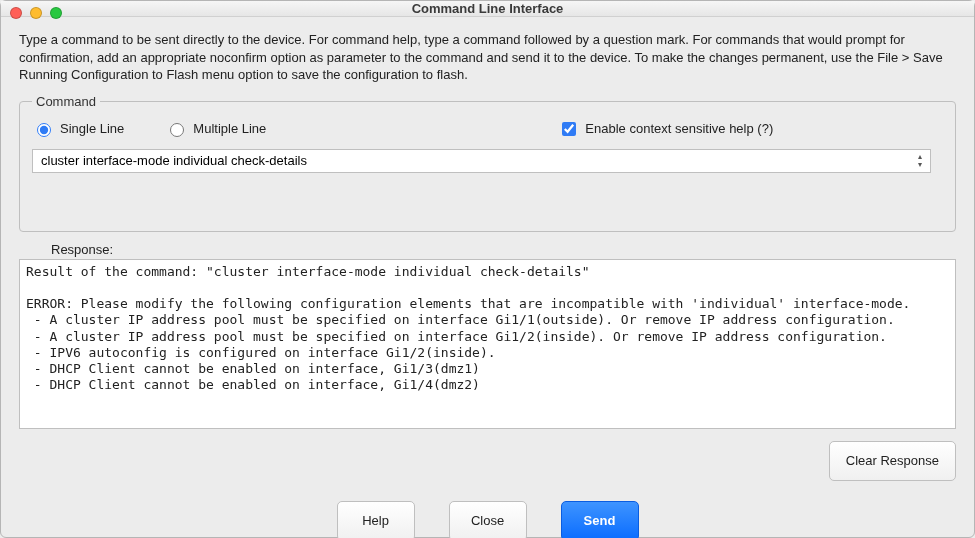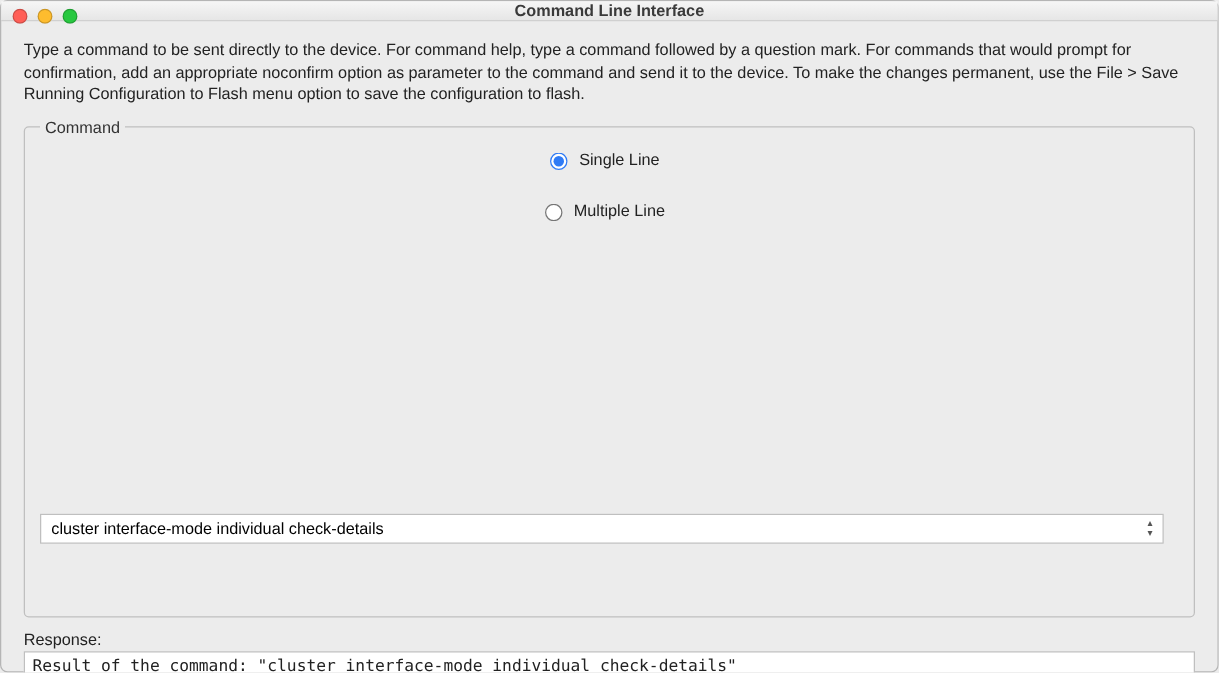--- a/index.html
+++ b/index.html
@@ -70,22 +70,22 @@
     position: relative;
   }
   fieldset.command legend {
     padding: 0 4px;
     font-size: 13px;
     color: #333;
   }
   .row {
     display: flex;
     align-items: center;
-    gap: 24px;
-    flex-direction: column;
+    gap: 41px;
+    margin-bottom: 10px;
   }
   .radio, .check {
     display: inline-flex;
     align-items: center;
     gap: 6px;
     font-size: 13px;
   }
   .radio input, .check input {
     width: 14px; height: 14px;
     accent-color: #2f7bf5;
@@ -116,20 +116,21 @@
     justify-content: center;
     color: #555;
     font-size: 8px;
     line-height: 8px;
     text-align: center;
     cursor: pointer;
   }
   .response-label {
     font-size: 13px;
     margin-bottom: 2px;
+    margin-left: 32px;
   }
   .response-box {
     border: 1px solid #bfbfbf;
     background: #fff;
     height: 170px;
     padding: 4px 6px;
     font-family: "Menlo", "Consolas", monospace;
     font-size: 13px;
     line-height: 1.25;
     white-space: pre-wrap;
@@ -190,20 +191,24 @@
       <div class="row">
         <label class="radio">
           <input type="radio" name="mode" checked="" style="">
           <span>Single Line</span>
         </label>
         <label class="radio">
           <input type="radio" name="mode" style="">
           <span>Multiple Line</span>
         </label>
         <span class="check-spacer"></span>
+        <label class="check">
+          <input type="checkbox" checked="" style="">
+          <span>Enable context sensitive help (?)</span>
+        </label>
       </div>
 
       <div class="combo">
         <input type="text" value="cluster interface-mode individual check-details" style="">
         <div class="stepper">
           <span>▴</span>
           <span>▾</span>
         </div>
       </div>
     </fieldset>

